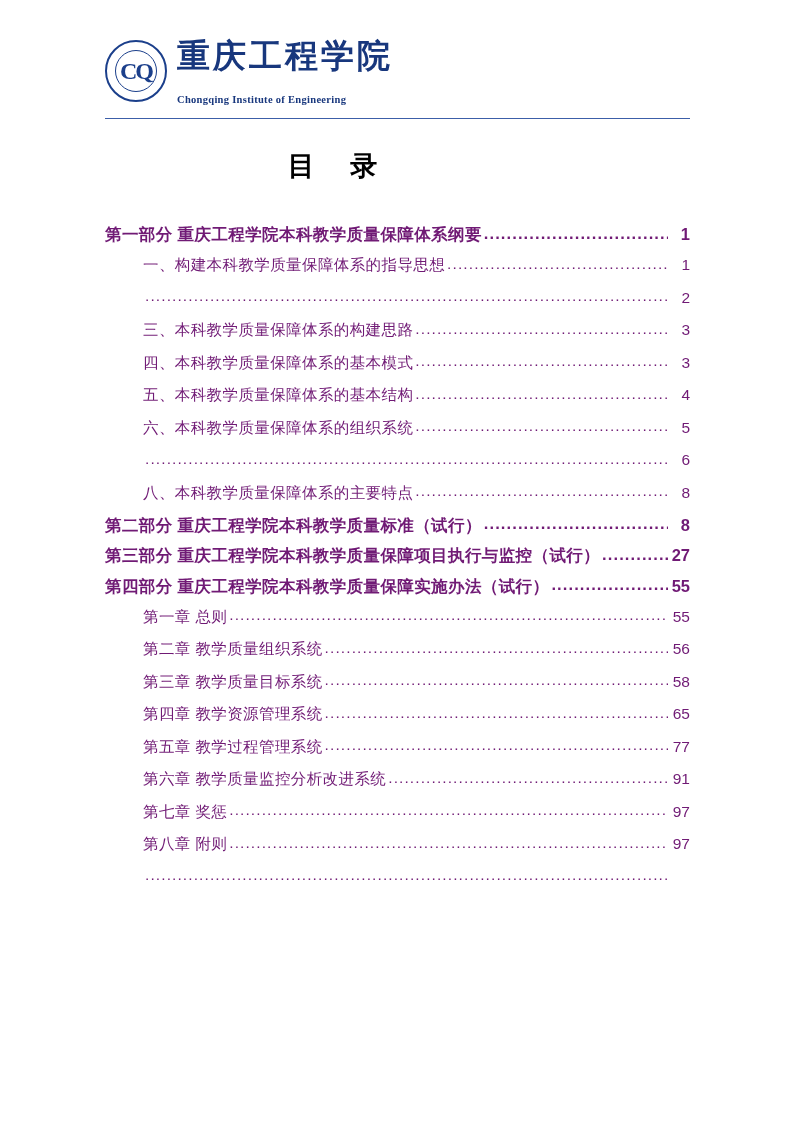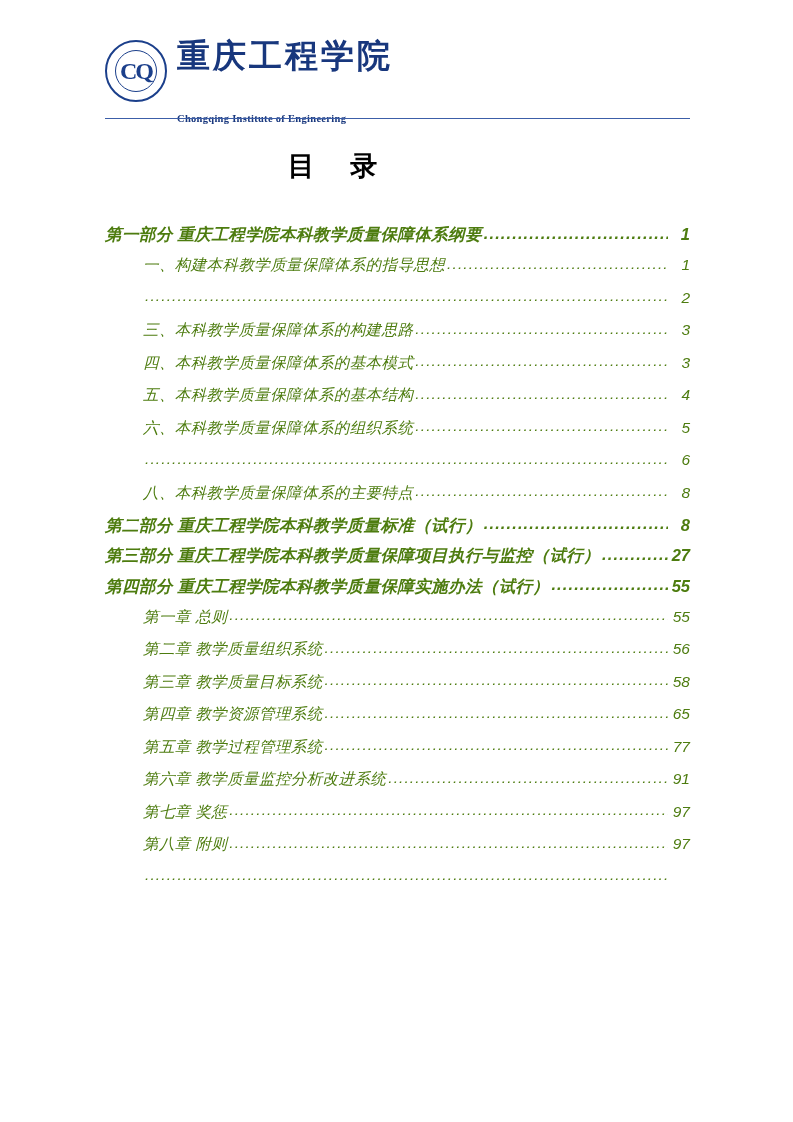--- a/index.html
+++ b/index.html
@@ -68,37 +68,36 @@
     font-size: 24px;
     font-weight: bold;
     font-family: "Liberation Serif", serif;
     letter-spacing: -2px;
   }
   .logo-text {
     display: flex;
     flex-direction: column;
     justify-content: center;
     line-height: 1;
-    gap: 27px;
   }
   .logo-cn {
     font-family: "Liberation Serif", serif;
     font-size: 33px;
     font-weight: bold;
     color: #18377d;
     letter-spacing: 3px;
     white-space: nowrap;
   }
   .logo-en {
     font-family: "Liberation Serif", serif;
     font-size: 10.5px;
     font-weight: bold;
     color: #18377d;
     letter-spacing: 0.3px;
-    margin-top: 14px;
+    margin-top: 22px;
     white-space: nowrap;
   }
   .header-rule {
     position: absolute;
     top: 118px;
     left: 105px;
     width: 585px;
     height: 0;
     border-top: 1px solid #3c5ea8;
   }
@@ -123,23 +122,22 @@
     position: absolute;
     top: 218px;
     left: 105px;
     width: 585px;
   }
 
   .toc-row {
     display: flex;
     align-items: flex-end;
     font-family: "Liberation Sans", sans-serif;
-    color: #4d7c0f;
+    color: #701a75;
     white-space: nowrap;
-    font-style: italic;
   }
   .toc-row .label {
     flex: 0 0 auto;
   }
   .toc-row .leader {
     flex: 1 1 auto;
     overflow: hidden;
     margin: 0 2px;
     position: relative;
     height: 1em;

